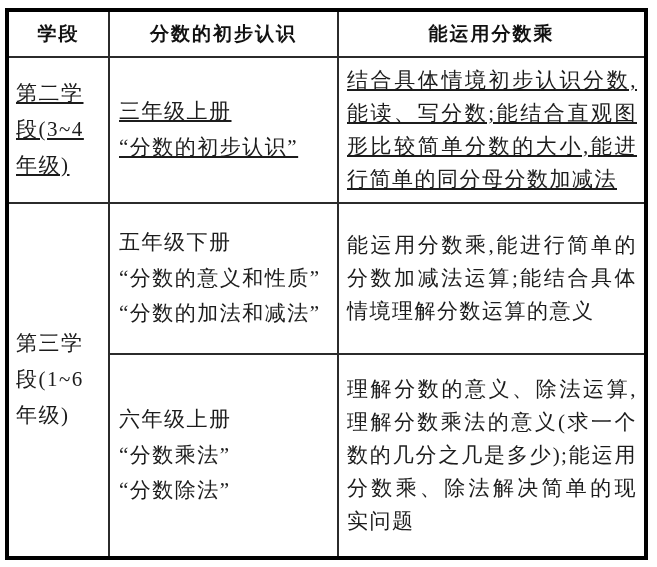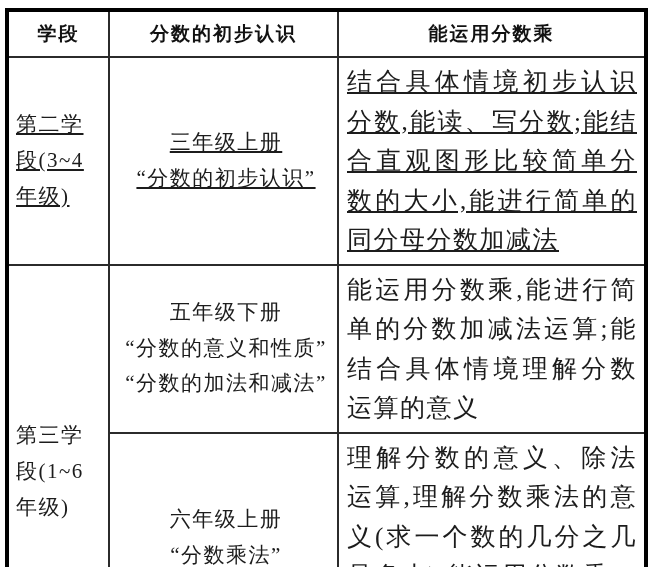--- a/index.html
+++ b/index.html
@@ -45,26 +45,26 @@
     letter-spacing: 1.5px;
     white-space: pre-line;
   }
   td.stage {
     text-align: justify;
     text-align-last: left;
     padding: 4px 5px 4px 7px;
     line-height: 1.7;
   }
   td.unit {
-    text-align: center;
+    text-align: left;
     padding: 4px 4px 4px 9px;
     line-height: 1.7;
   }
   td.req {
-    font-size: 25px;
+    font-size: 21px;
     text-align: justify;
     text-justify: inter-character;
     text-align-last: left;
     padding: 4px 7px 4px 8px;
     line-height: 1.58;
   }
 </style>
 </head>
 <body>
 

